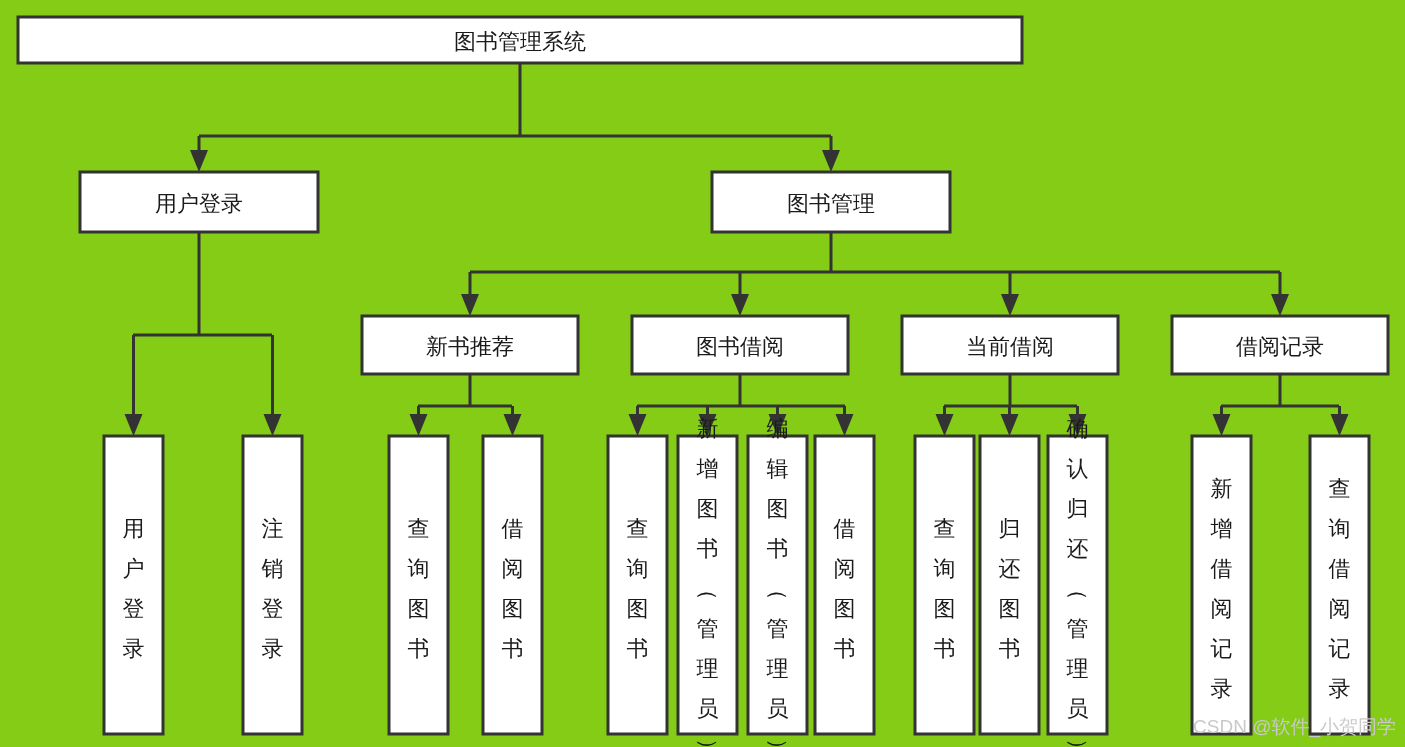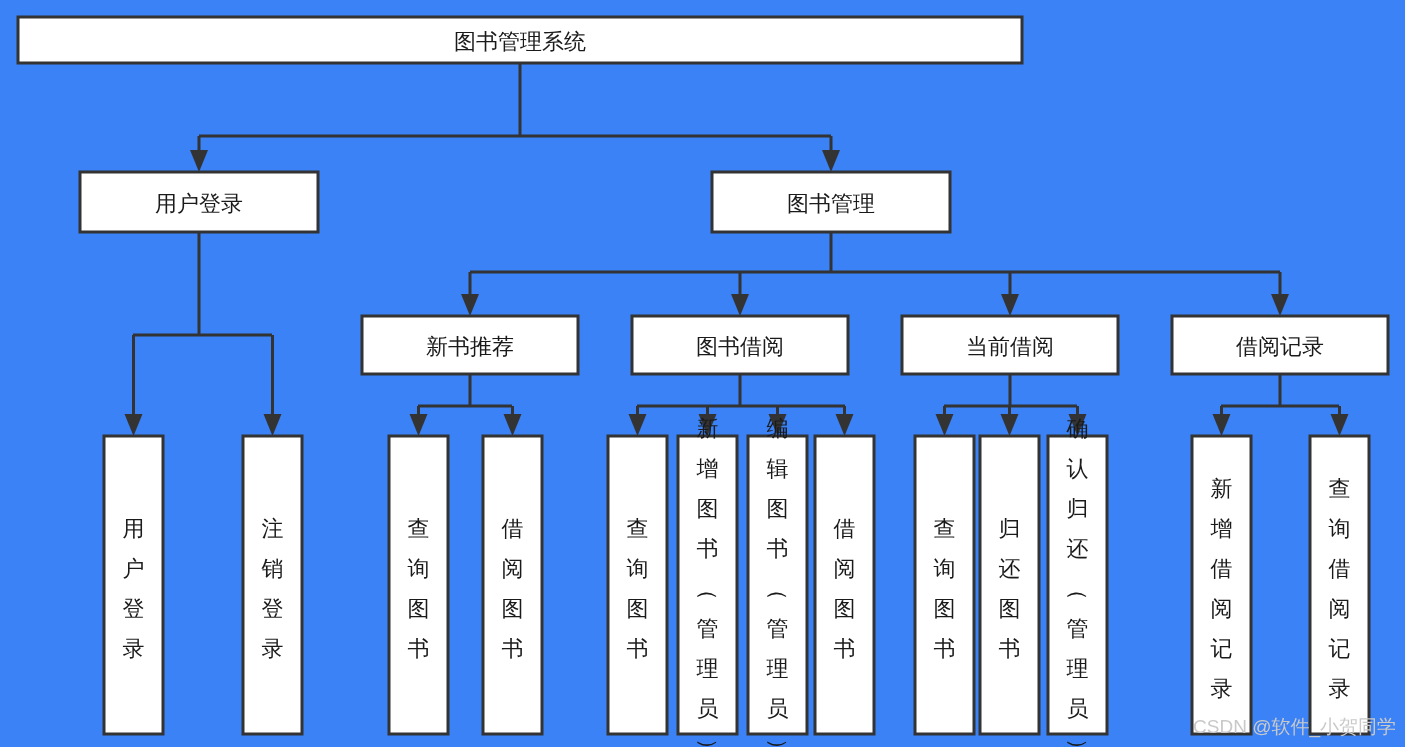--- a/index.html
+++ b/index.html
@@ -7,21 +7,21 @@
     padding: 0;
     background: #ffffff;
   }
   body {
     font-family: "Liberation Sans", "DejaVu Sans", sans-serif;
   }
   #stage {
     position: relative;
     width: 1405px;
     height: 747px;
-    background: #3b82f6;
+    background: #84cc16;
     overflow: hidden;
   }
   #diagram-svg {
     position: absolute;
     left: 0;
     top: 0;
   }
   .node-box {
     fill: #ffffff;
     stroke: #333333;

